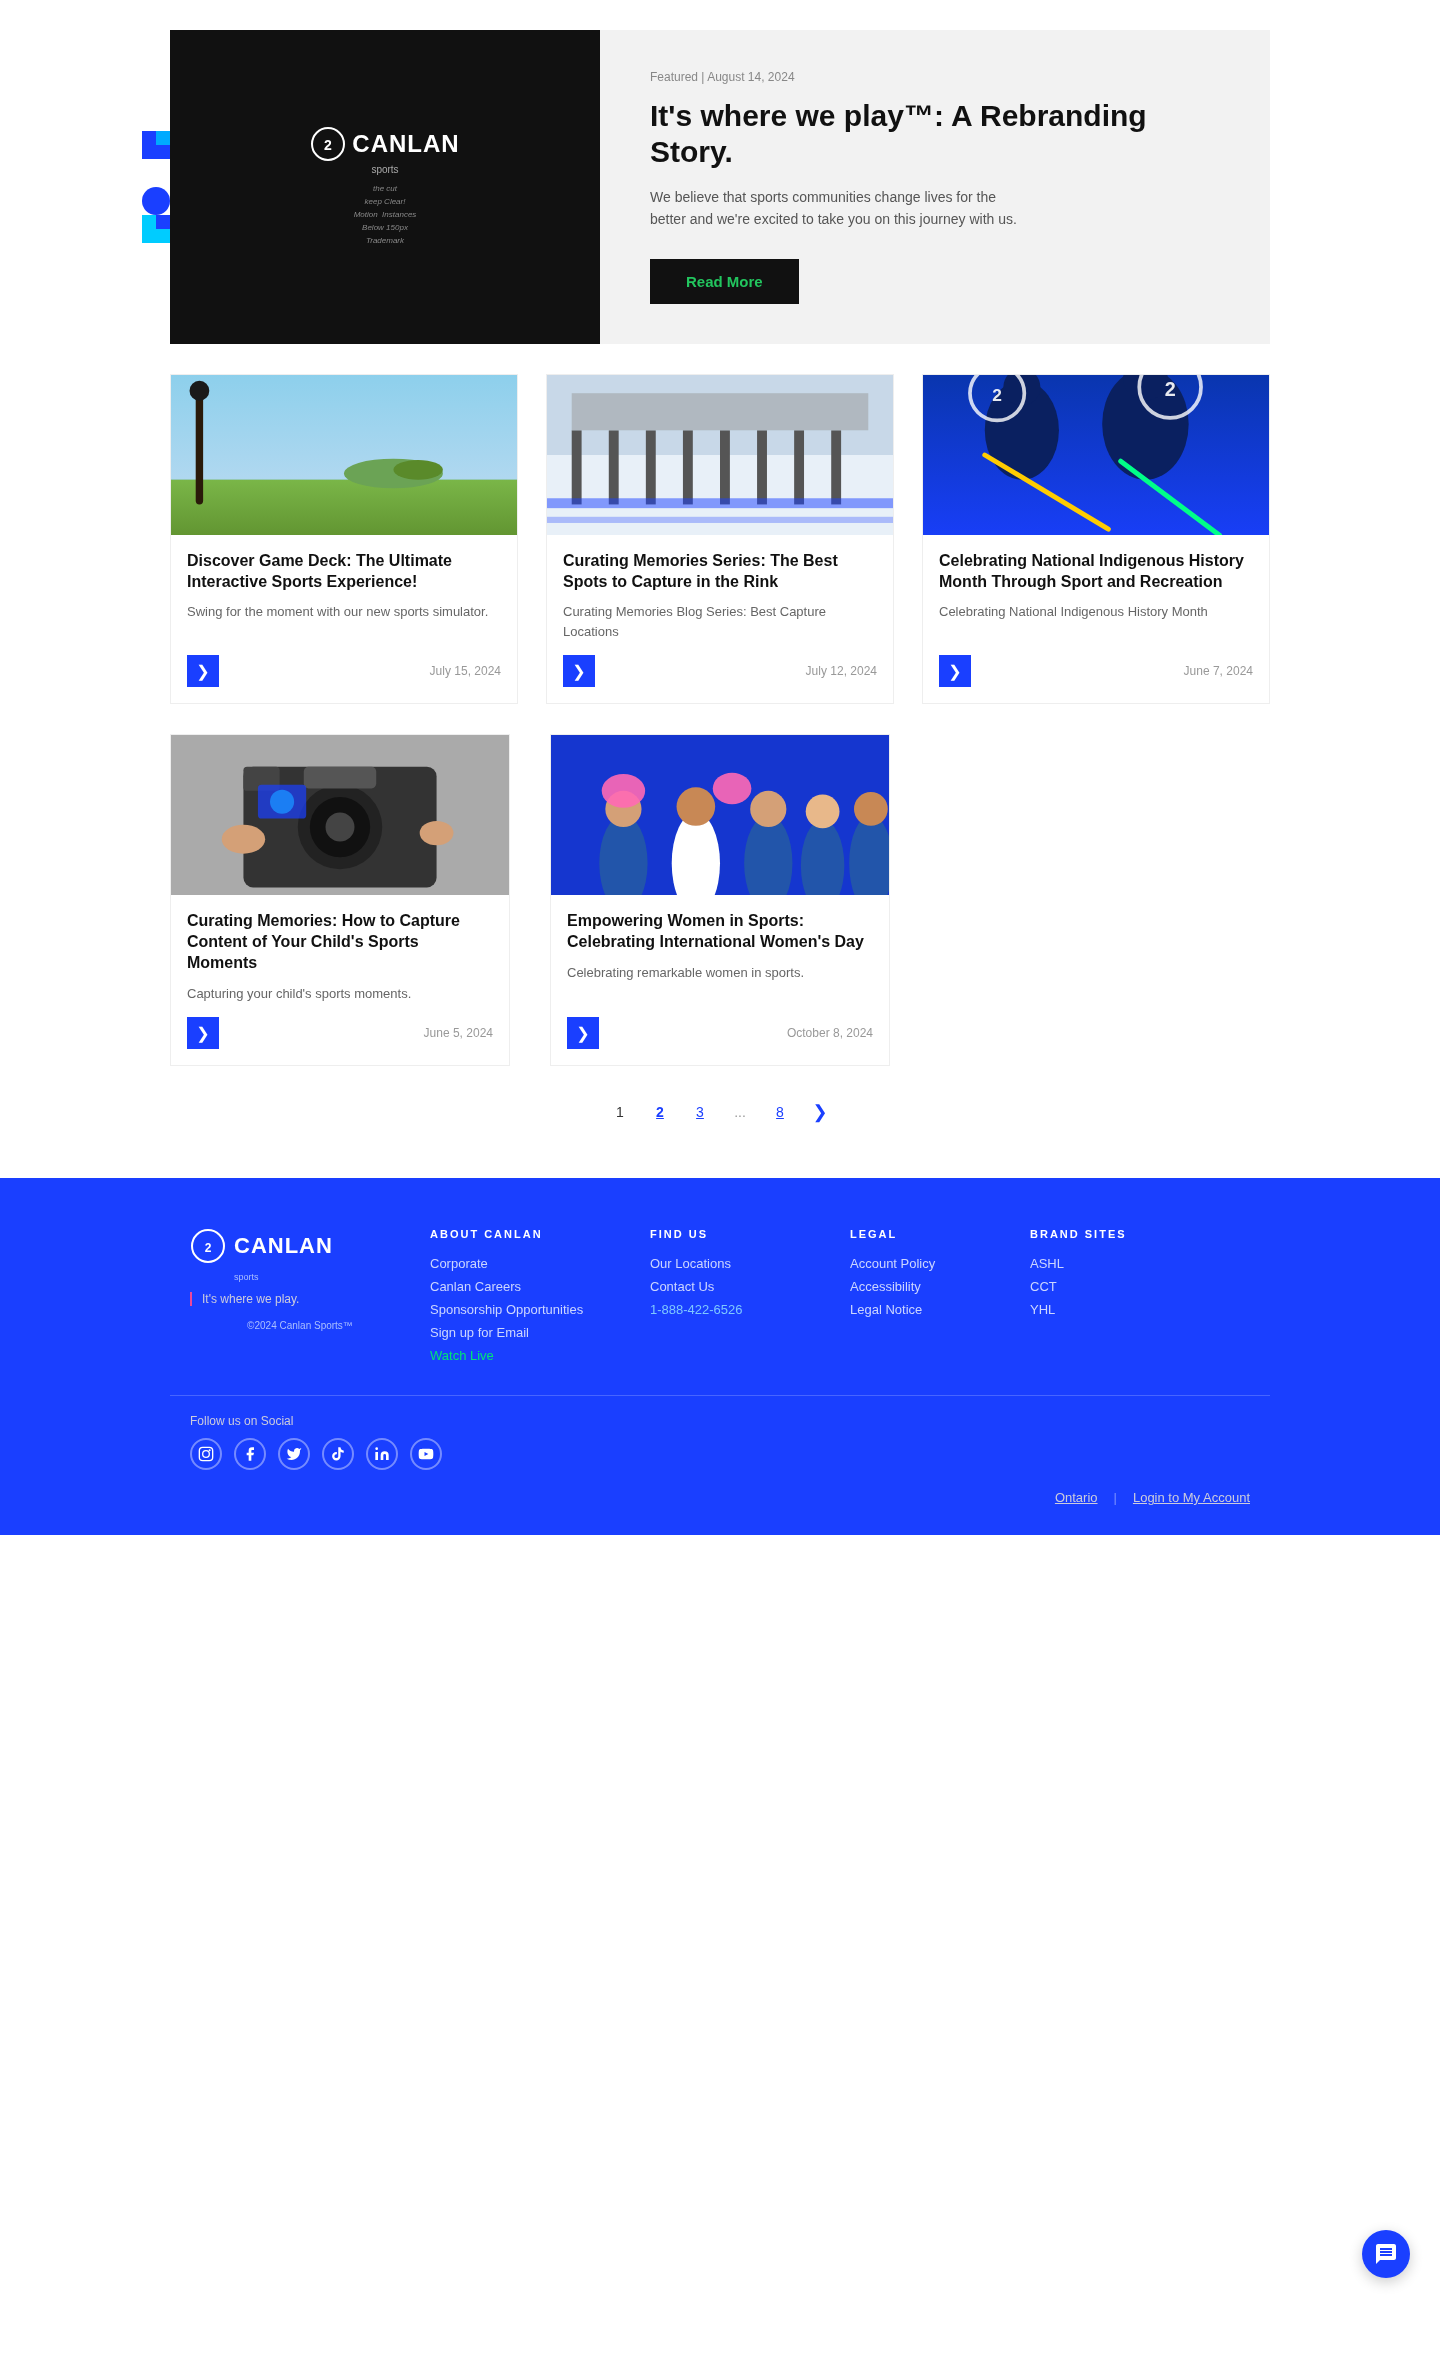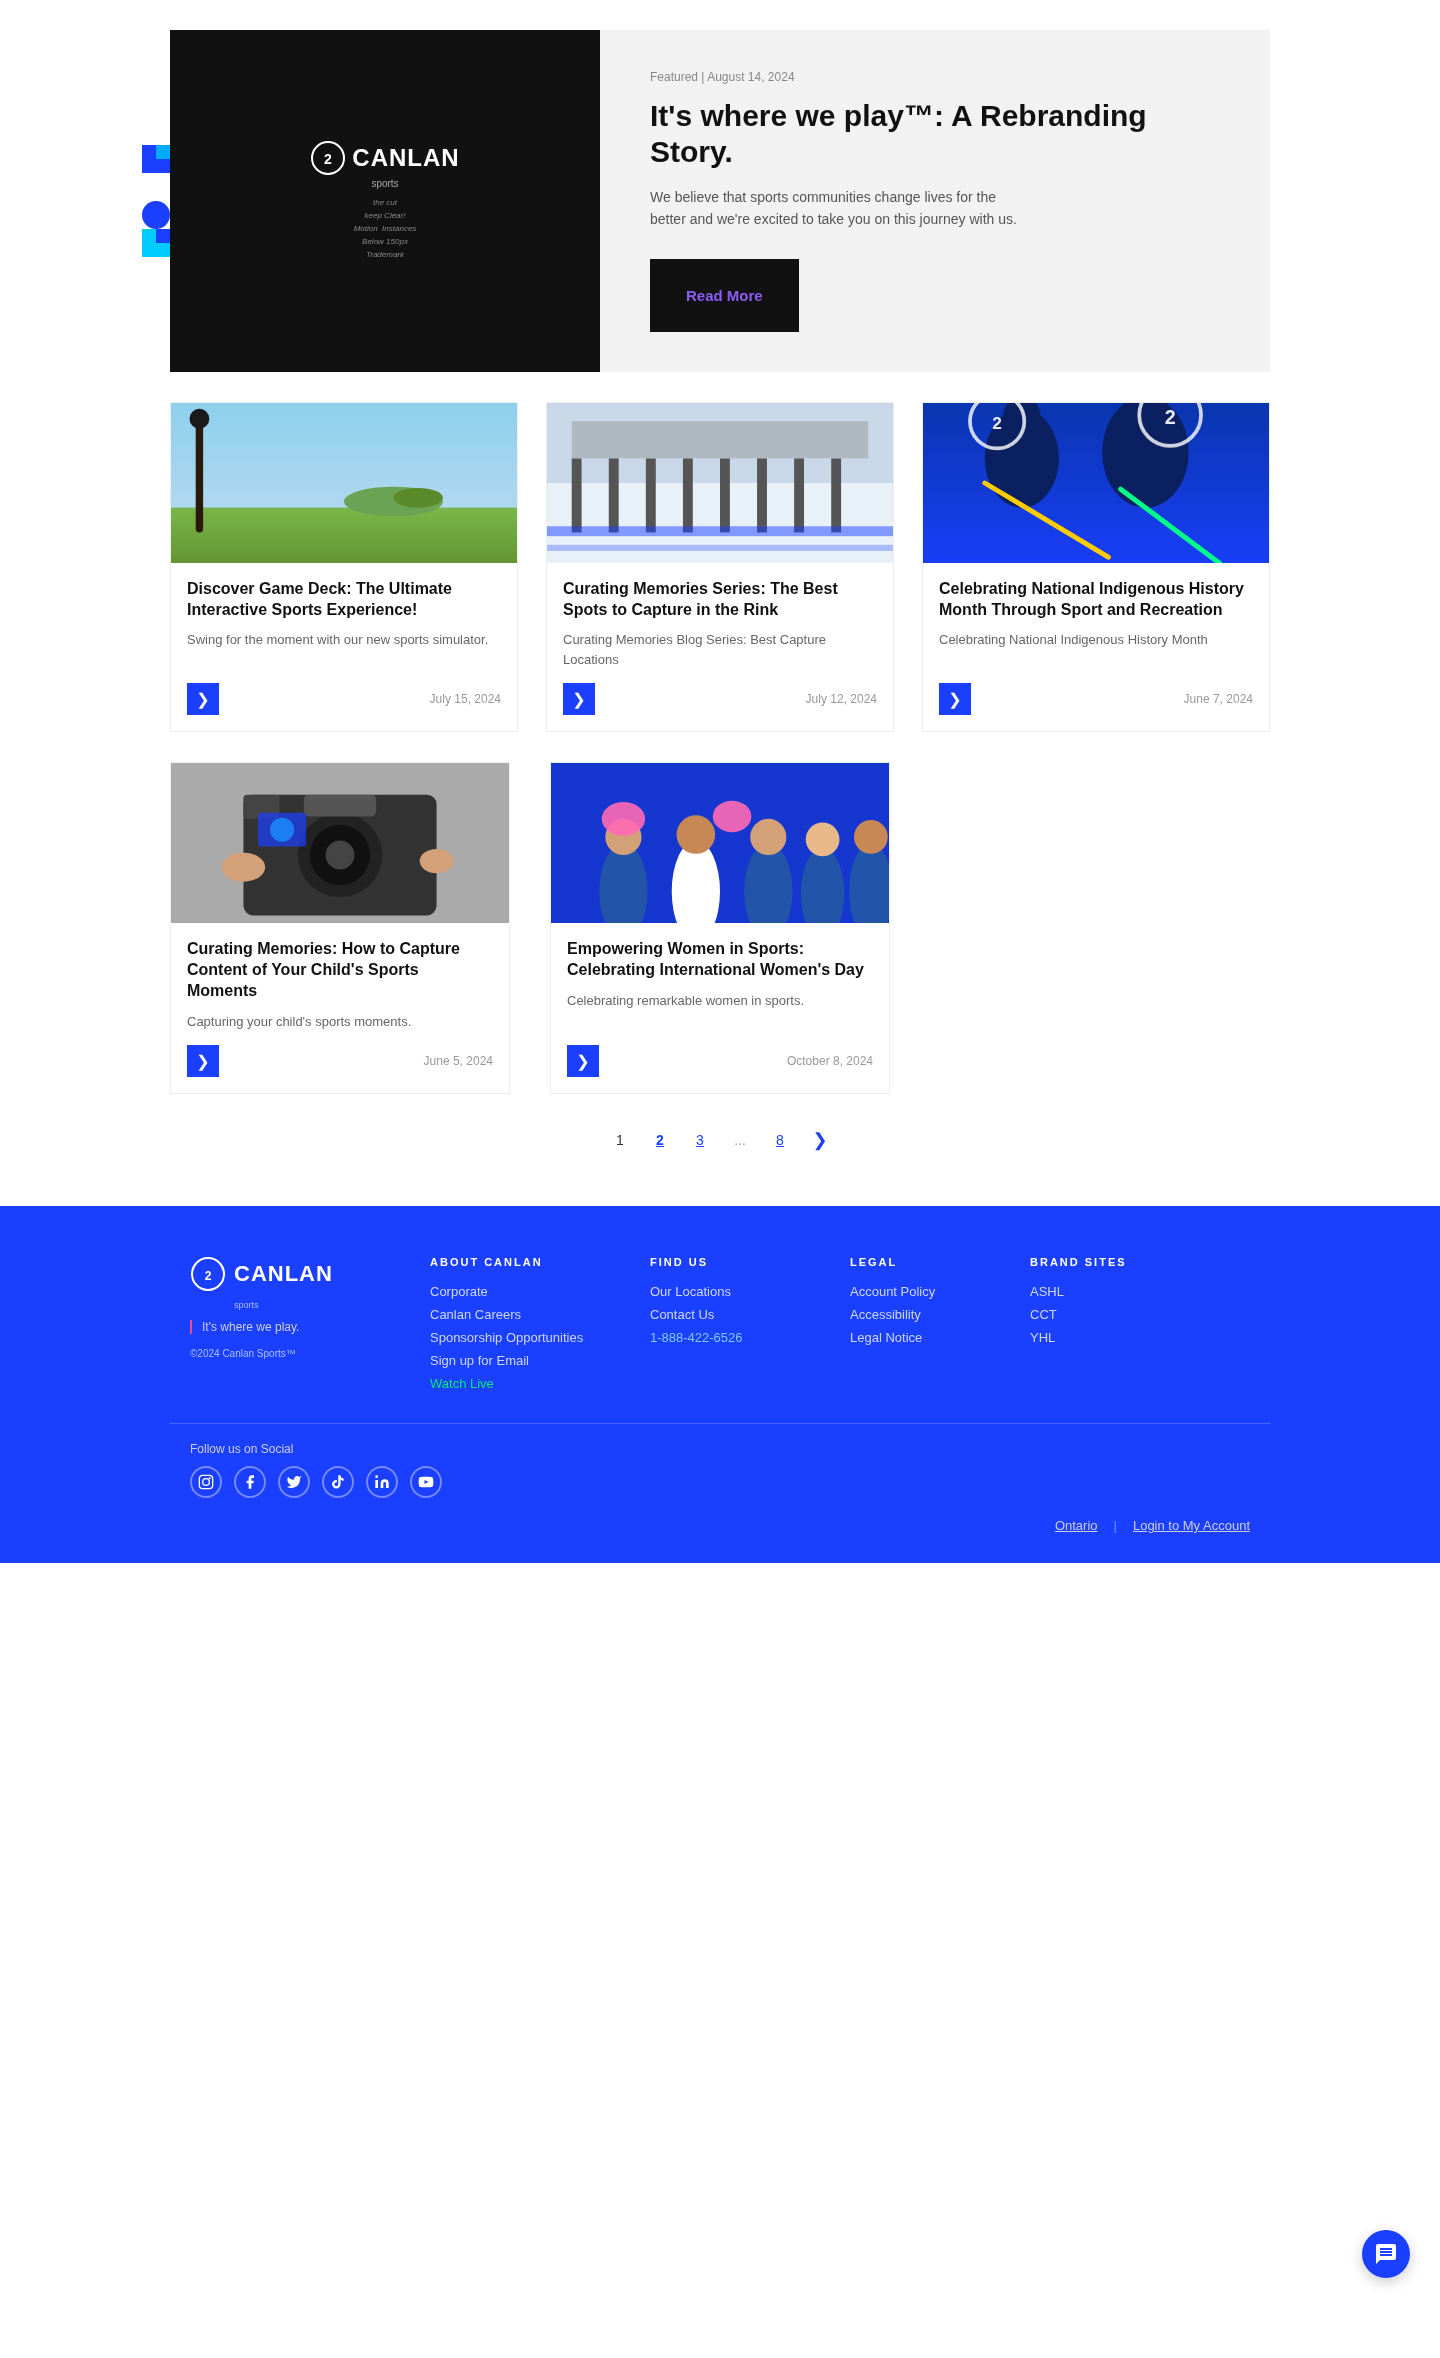--- a/index.html
+++ b/index.html
@@ -43,22 +43,22 @@
     .featured-desc {
       font-size: 14px;
       color: #555;
       line-height: 1.6;
       margin-bottom: 28px;
       max-width: 380px;
     }
     .read-more-btn {
       display: inline-block;
       background: #111;
-      color: #8b5cf6;
-      padding: 28px 36px;
+      color: #22c55e;
+      padding: 14px 36px;
       font-size: 15px;
       font-weight: 600;
       cursor: pointer;
       border: none;
       text-decoration: none;
     }
 
     
     .cards-section {
       max-width: 1100px;
@@ -201,20 +201,21 @@
     .footer-brand .tagline {
       font-size: 12px;
       color: #ccd;
       border-left: 2px solid #ec4899;
       padding-left: 10px;
       margin-bottom: 14px;
     }
     .footer-brand .copyright {
       font-size: 10px;
       color: #aabfff;
+      text-align: center;
     }
     .footer-col h4 {
       font-size: 11px;
       letter-spacing: 2px;
       font-weight: 700;
       margin-bottom: 16px;
       color: #fff;
       text-transform: uppercase;
     }
     .footer-col a {

